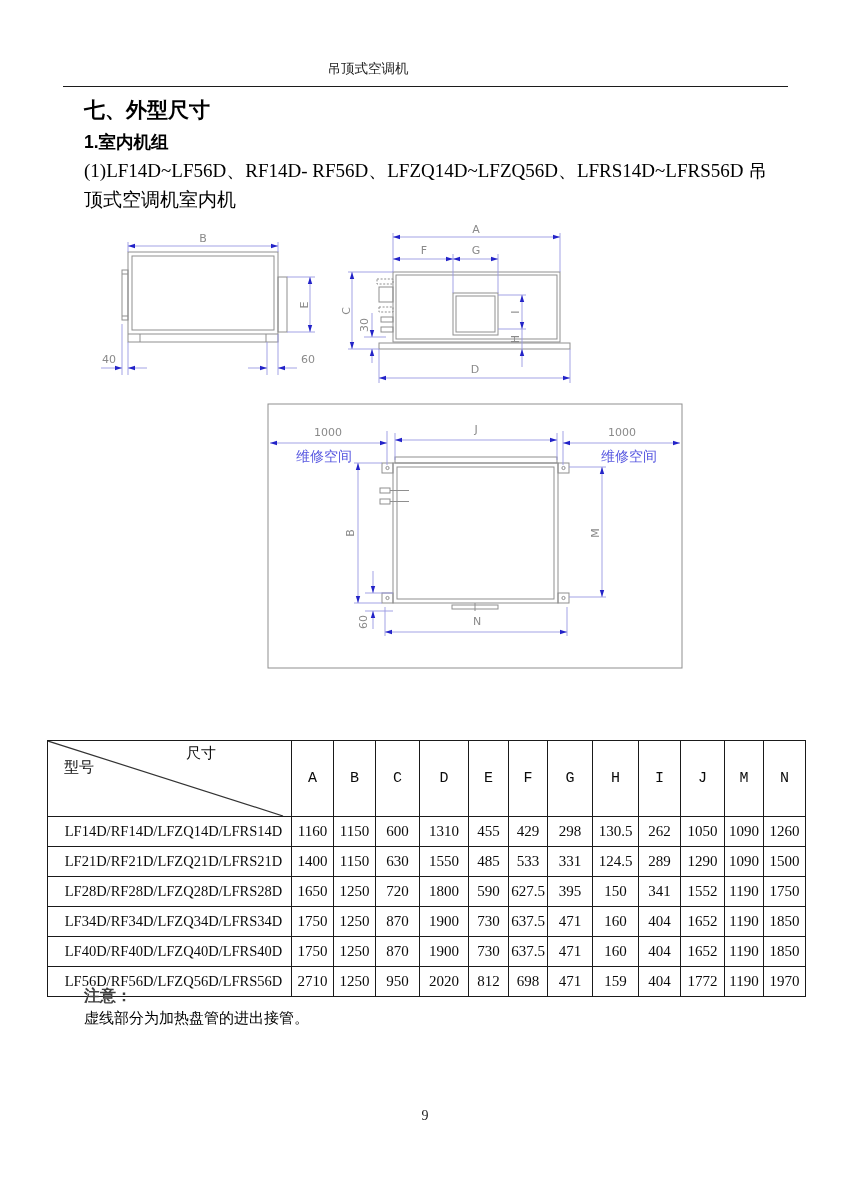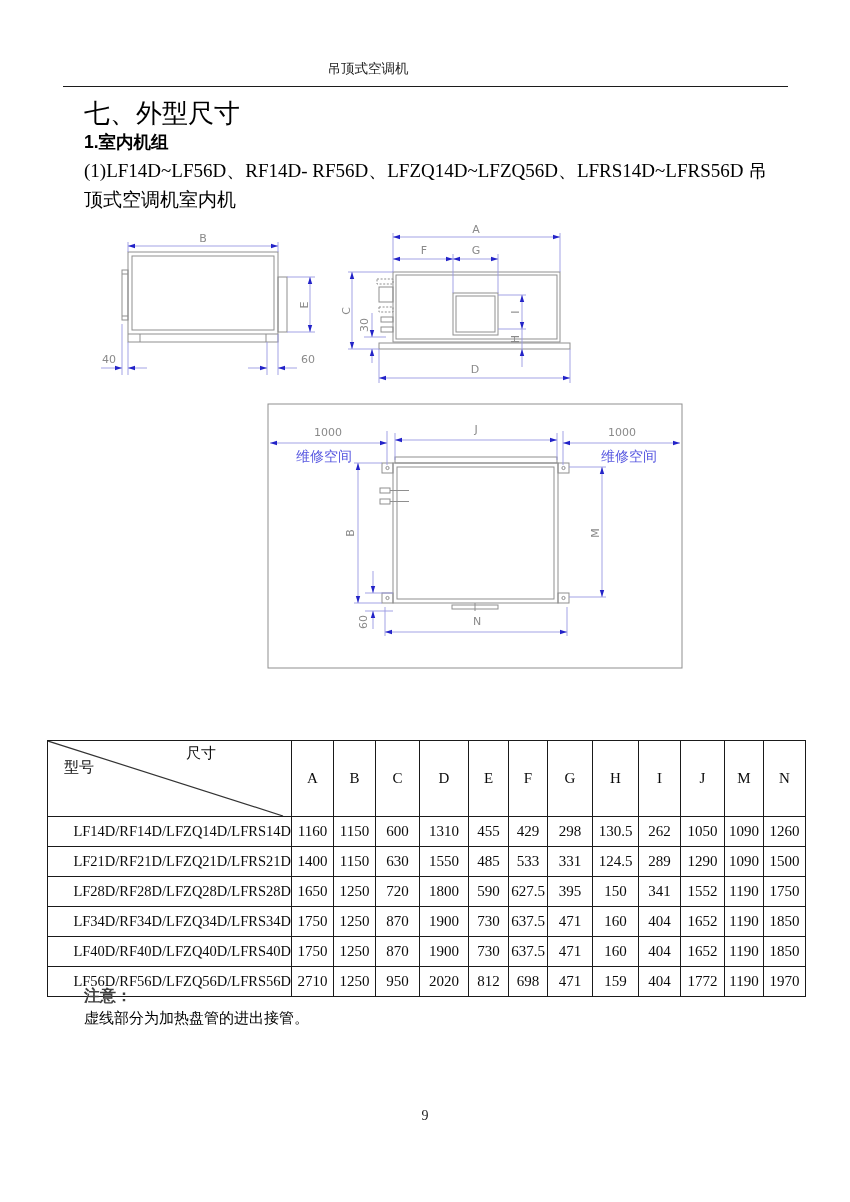--- a/index.html
+++ b/index.html
@@ -2,37 +2,37 @@
 <html><head>
 <meta charset="utf-8">
 <style>
   html,body{margin:0;padding:0;background:#fff;}
   .page{position:relative;width:850px;height:1202px;background:#fff;overflow:hidden;
         font-family:"Liberation Serif",serif;color:#111;}
   .doc-header{position:absolute;left:0;top:60px;width:736px;text-align:center;
         font-size:13.5px;color:#222;}
   .header-rule{position:absolute;left:63px;top:86px;width:725px;border-top:1.6px solid #1c1c1c;}
   .sec-title{position:absolute;left:84px;top:96px;font-family:"Liberation Sans",sans-serif;
-        font-weight:normal;font-size:26px;color:#000;}
+        font-weight:bold;font-size:21px;color:#000;}
   .sub-title{position:absolute;left:84px;top:130px;font-family:"Liberation Sans",sans-serif;
         font-weight:bold;font-size:17.5px;color:#000;}
   .intro{position:absolute;left:84px;top:157px;width:685px;font-size:19px;line-height:1.5;color:#000;}
   svg.drawing{position:absolute;overflow:visible;}
   svg .out{stroke:#8f8f8f;stroke-width:1;fill:none;}
   svg .dash{stroke:#8f8f8f;stroke-width:1;fill:none;stroke-dasharray:2 1.6;}
   svg .dim{stroke:#9898e2;stroke-width:0.9;fill:none;}
   svg .txt{fill:#8a8a8a;font:11px "DejaVu Sans",sans-serif;}
   svg .stxt{fill:#5656e0;font:14px "Liberation Sans",sans-serif;}
   .dim-table{position:absolute;left:47px;top:740px;width:758px;border-collapse:collapse;
         table-layout:fixed;font-family:"Liberation Serif",serif;}
   .dim-table th,.dim-table td{border:1px solid #1a1a1a;text-align:center;font-weight:normal;
         font-size:15px;color:#0a0a0a;padding:0;overflow:hidden;}
-  .dim-table thead tr{height:76px;}
+  .dim-table thead tr{height:76px;font-family:Liberation Mono, monospace;}
   .dim-table tbody tr{height:30px;}
-  .dim-table td.model{text-align:right;padding-left:8px;font-size:14.5px;}
+  .dim-table td.model{text-align:center;padding-left:8px;font-size:14.5px;}
   th.corner{position:relative;}
   .diag{position:absolute;left:0;top:0;width:100%;height:100%;}
   .corner-top{position:absolute;left:138px;top:3px;font-size:15px;}
   .corner-bottom{position:absolute;left:16px;top:17px;font-size:15px;}
   .note-title{position:absolute;left:84px;top:986px;font-weight:bold;font-size:16px;color:#404040;}
   .note-body{position:absolute;left:84px;top:1009px;font-size:15px;color:#000;}
   .page-num{position:absolute;left:0;top:1108px;width:850px;text-align:center;font-size:14px;color:#222;}
 </style>
 </head>
 <body>

